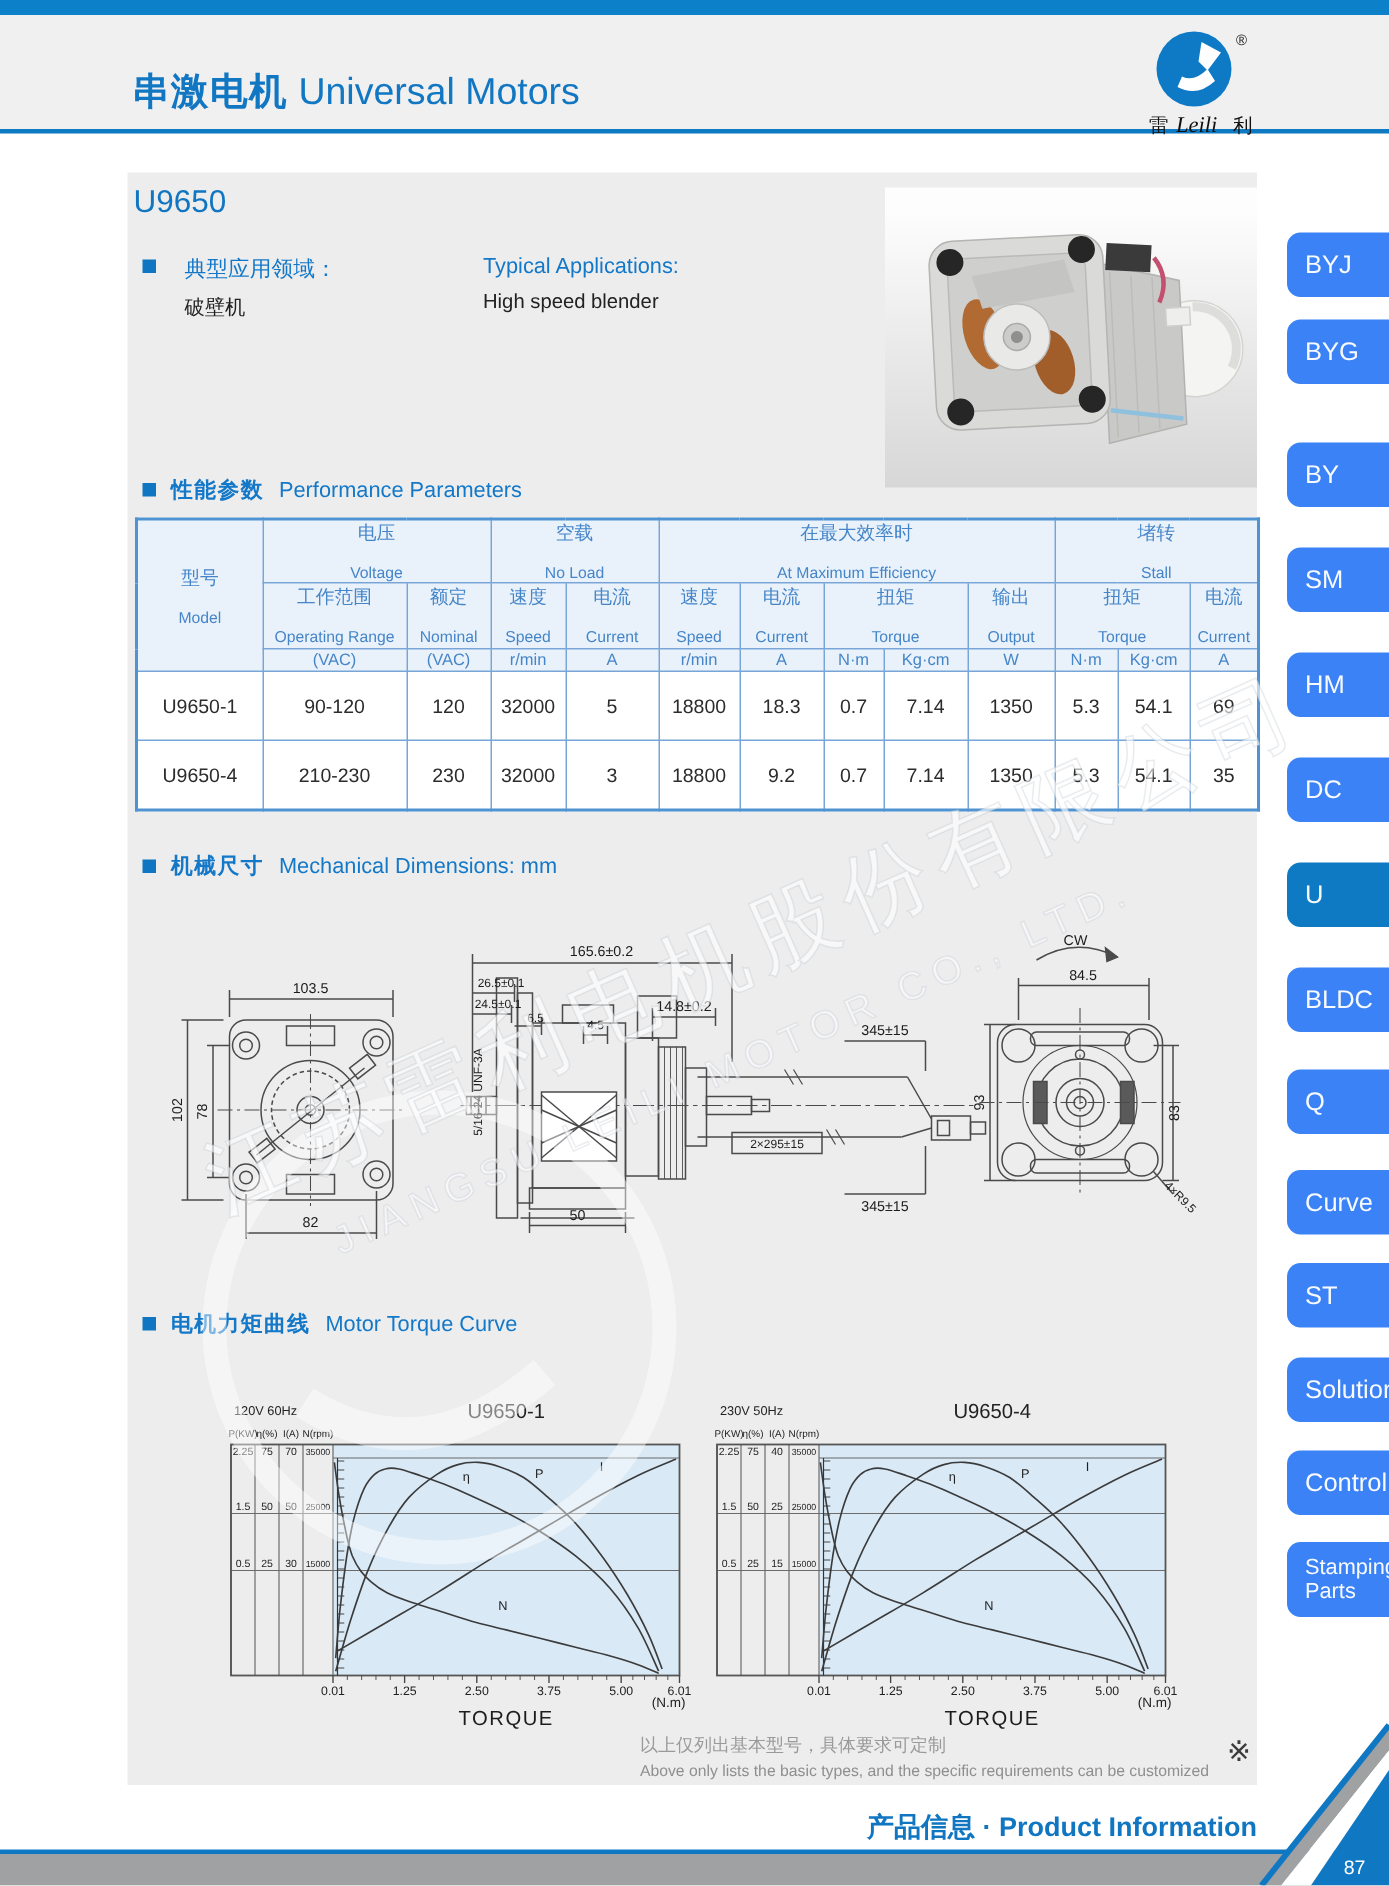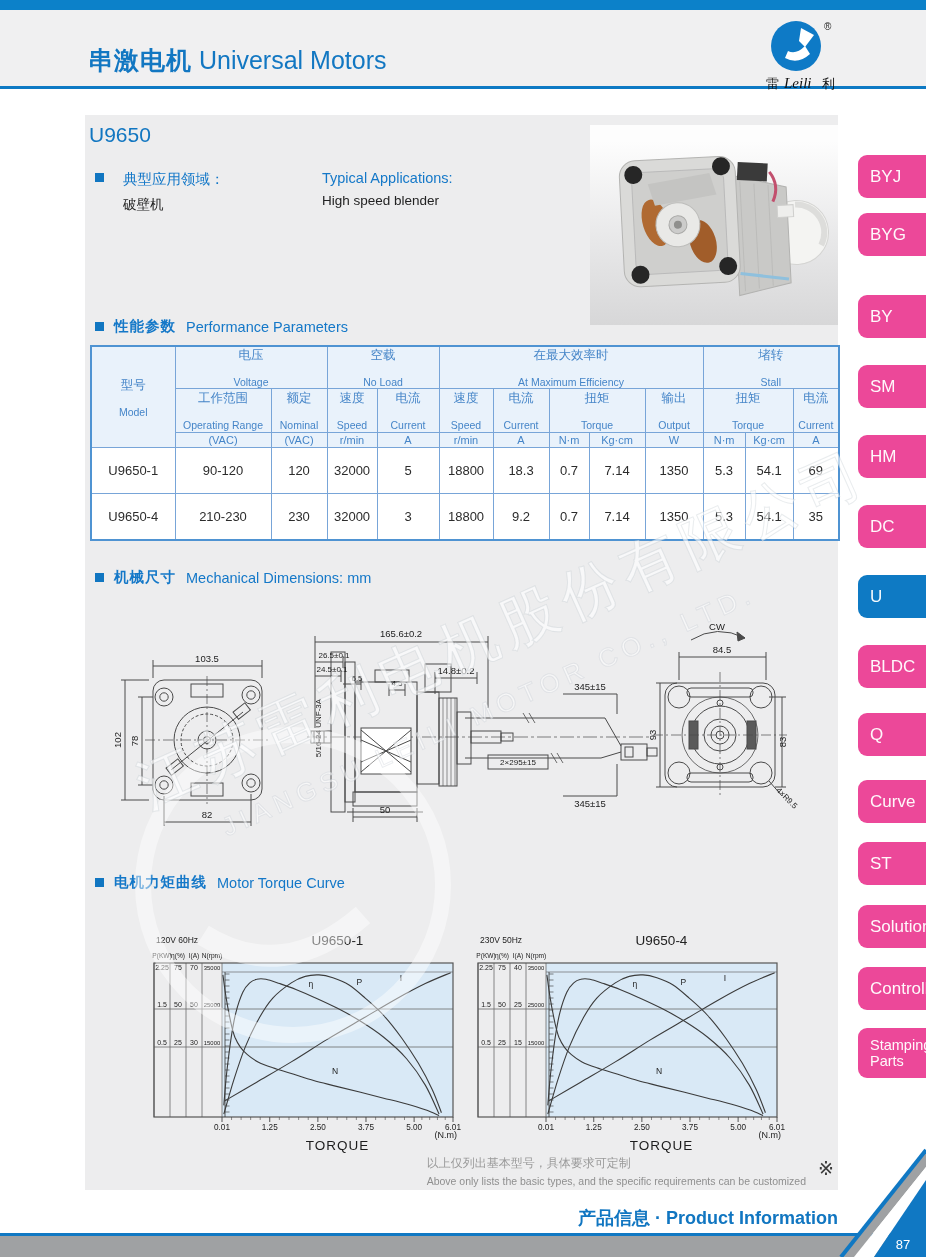--- a/index.html
+++ b/index.html
@@ -58,21 +58,21 @@
   .note-mark { position:absolute; right:4px; top:1042px; font-size:19px; color:#3c3c3c; }
 
   .watermark { position:absolute; left:40px; top:640px; transform:rotate(-24deg); transform-origin:0 0;
                pointer-events:none; white-space:nowrap; }
   .wm1 { font-size:58px; letter-spacing:8px; color:rgba(255,255,255,0.62);
          -webkit-text-stroke:1px rgba(175,185,195,0.28); }
   .wm2 { font-size:26px; letter-spacing:6px; color:rgba(255,255,255,0.55);
          -webkit-text-stroke:1px rgba(175,185,195,0.25); margin-top:14px; margin-left:60px; }
   .wm-logo { position:absolute; left:8px; top:560px; pointer-events:none; }
 
-  .sidebar-tab { position:absolute; left:858px; width:68px; height:43px; background:#ec4899;
+  .sidebar-tab { position:absolute; left:858px; width:68px; height:43px; background:#3b82f6;
                  border-radius:9px 0 0 9px; color:rgba(255,255,255,0.96); font-size:17px;
                  display:flex; align-items:center; padding-left:12px; cursor:pointer; }
   .sidebar-tab.active { background:#0e7ac4; }
   .sidebar-tab.tall { height:50px; font-size:14.5px; line-height:1.12; }
 
   .footer-info { position:absolute; right:88px; top:1206px; font-size:18px; font-weight:bold; color:#1176c1; }
   .footer-rule { position:absolute; left:0; top:1233px; width:926px; height:3px; background:#1078c3; }
   .footer-bar { position:absolute; left:0; top:1236px; width:926px; height:21px; background:#9fa1a3; }
   .corner { position:absolute; right:0; bottom:0; }
 </style>

